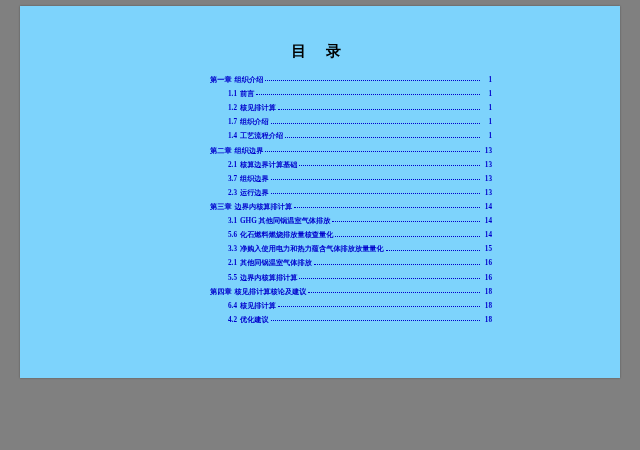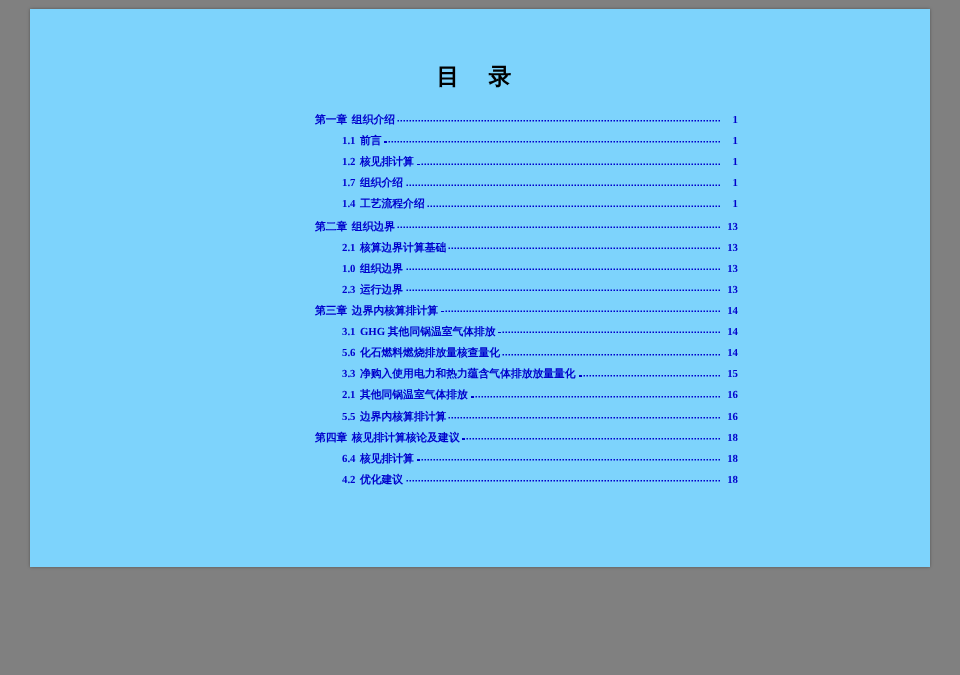--- a/index.html
+++ b/index.html
@@ -125,21 +125,21 @@
           <span class="toc-dots"></span>
           <span class="toc-page">13</span>
         </div>
         <div class="toc-entry lvl2">
           <span class="toc-num">2.1</span>
           <span class="toc-label">核算边界计算基础</span>
           <span class="toc-dots"></span>
           <span class="toc-page">13</span>
         </div>
         <div class="toc-entry lvl2">
-          <span class="toc-num">1.0</span>
+          <span class="toc-num">3.7</span>
           <span class="toc-label">组织边界</span>
           <span class="toc-dots"></span>
           <span class="toc-page">13</span>
         </div>
         <div class="toc-entry lvl2">
           <span class="toc-num">2.3</span>
           <span class="toc-label">运行边界</span>
           <span class="toc-dots"></span>
           <span class="toc-page">13</span>
         </div>

